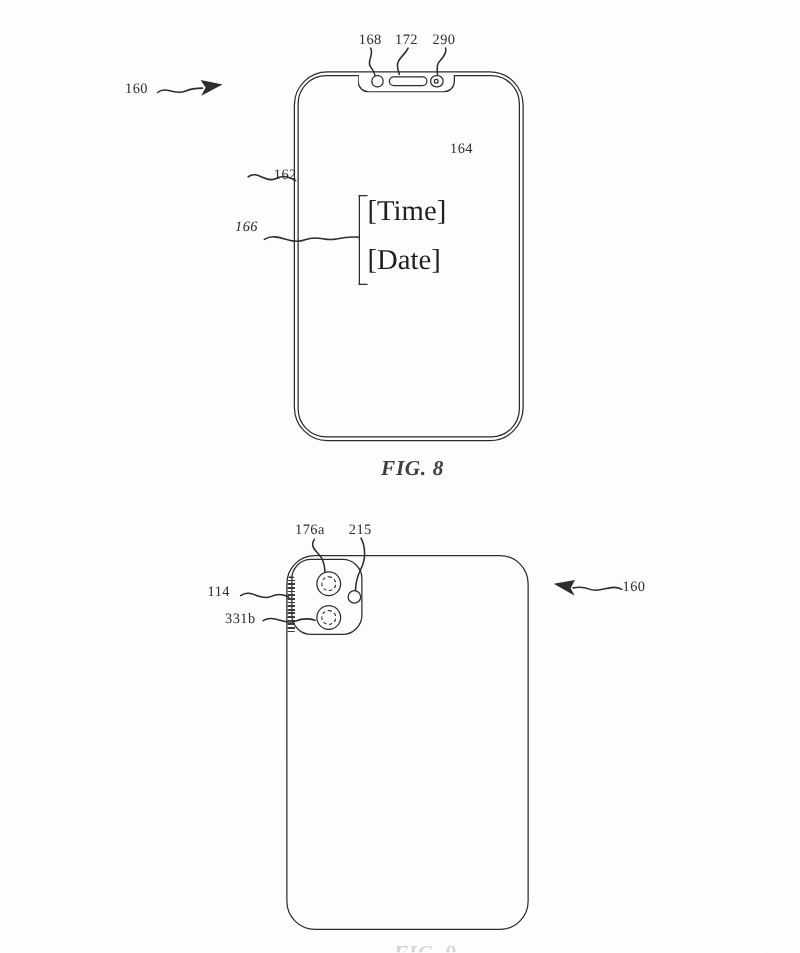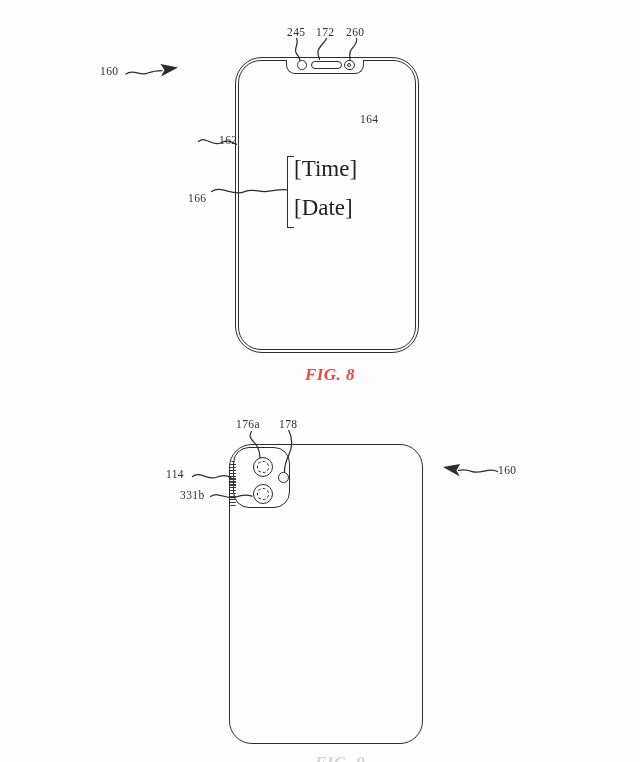--- a/index.html
+++ b/index.html
@@ -20,21 +20,21 @@
     letter-spacing: .4px;
     white-space: nowrap;
   }
   .underlined { text-underline-offset: 2px; text-align: center; }
   .caption {
     position: absolute;
     font-style: italic;
     font-weight: bold;
     font-size: 17px;
     line-height: 1;
-    color: #ef4444;
+    color: #404040;
     letter-spacing: .5px;
     white-space: nowrap;
   }
   .caption-partial { color: #8a8a8a; opacity: .35; filter: blur(.3px); }
 
   
   .phone-front {
     left: 235px; top: 57px; width: 184px; height: 296px;
     border: 1.7px solid #2c2c2c; border-radius: 27px;
   }
@@ -108,25 +108,25 @@
     border: 1.4px solid #2c2c2c; border-radius: 50%; z-index: 3;
   }
   svg.leaders { position: absolute; left: 0; top: 0; z-index: 5; }
 </style>
 </head>
 <body>
 
 <div class="canvas">
 
   <div class="label" style="left:100px; top:65px;">160</div>
-  <div class="label" style="left:287px; top:26px;">245</div>
+  <div class="label" style="left:287px; top:26px;">168</div>
   <div class="label" style="left:316px; top:26px;">172</div>
-  <div class="label" style="left:346px; top:26px;">260</div>
+  <div class="label" style="left:346px; top:26px;">290</div>
   <div class="label" style="left:178px; top:134px;margin-left:41px;">162</div>
-  <div class="label" style="left:188px; top:192px;">166</div>
+  <div class="label" style="left:188px; top:176px;font-style:italic;">166</div>
 
   <div class="abs phone-front"></div>
   <div class="abs phone-front-inner"></div>
 
   <div class="label underlined" style="left:360px; top:113px; z-index:4;">164</div>
 
   <div class="abs notch">
     <div class="sensor-circle" style="left:10px; top:0; width:9.5px; height:9.5px;"></div>
     <div class="speaker-pill"></div>
     <div class="sensor-circle" style="left:57px; top:-0.5px; width:10.5px; height:10.5px;">
@@ -134,21 +134,21 @@
     </div>
   </div>
 
   <div class="abs big-bracket"></div>
   <div class="screen-time">[Time]</div>
   <div class="screen-date">[Date]</div>
 
   <div class="caption" style="left:302px; top:366px; width:56px; text-align:center;">FIG. 8</div>
 
   <div class="label" style="left:236px; top:418px;">176a</div>
-  <div class="label" style="left:279px; top:418px;">178</div>
+  <div class="label" style="left:279px; top:418px;">215</div>
   <div class="label" style="left:166px; top:468px;">114</div>
   <div class="label" style="left:180px; top:489px;">331b</div>
   <div class="label" style="left:498px; top:464px;">160</div>
 
   <div class="abs phone-back"></div>
   <div class="abs camera-module"></div>
   <div class="abs module-hatch"></div>
 
   <div class="lens" style="left:253px; top:457px;">
     <div class="lens-inner"></div>

